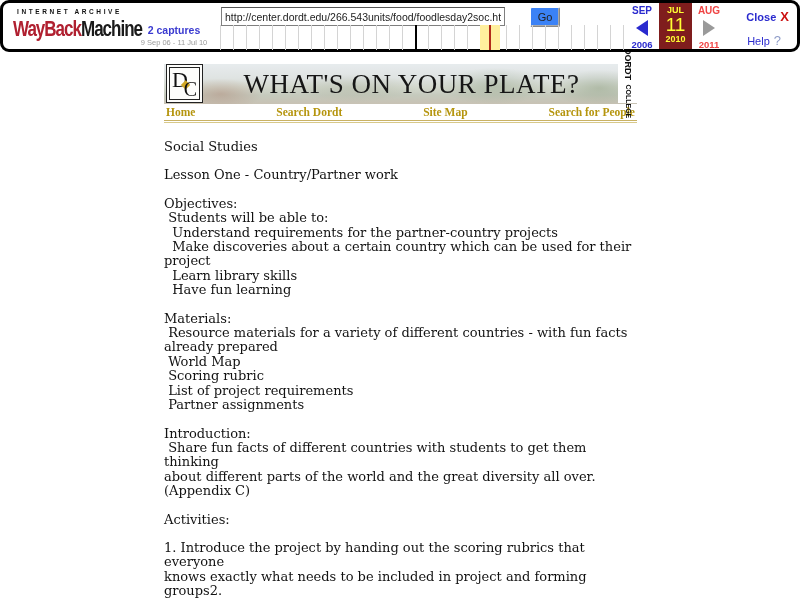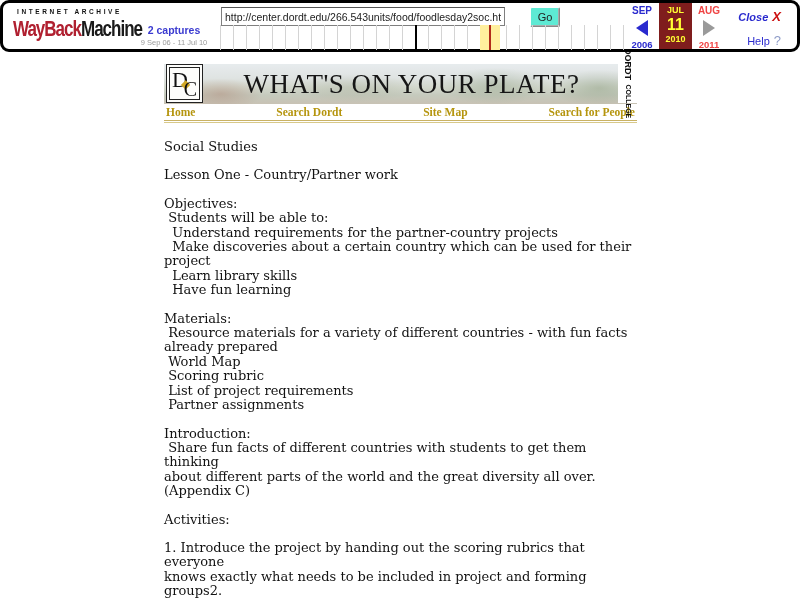--- a/index.html
+++ b/index.html
@@ -18,21 +18,21 @@
   .wb-logo-brand .blk { color:#1a1a1a; }
 
   .wb-captures { position:absolute; left:128px; top:21px; width:86px; text-align:center; }
   .wb-captures-count { color:#3a3ad0; font-weight:bold; font-size:10.5px; cursor:pointer; }
   .wb-captures-range { color:#9a9a9a; font-size:7.5px; margin-top:2px; white-space:nowrap; }
 
   .wb-url { position:absolute; left:218px; top:4px; width:284px; height:19px;
             border:1px solid #7f7f7f; border-top-color:#555; font-size:10.5px; padding:1px 3px;
             font-family:"Liberation Sans", sans-serif; color:#222; background:#fff; }
   .wb-go { position:absolute; left:527px; top:4px; width:30px; height:20px; font-size:11px;
-           background:#5eead4; border:1px solid #888; border-top-color:#fff; border-left-color:#fff;
+           background:#3b82f6; border:1px solid #888; border-top-color:#fff; border-left-color:#fff;
            box-shadow:inset -1px -1px 0 #aaa; border-radius:2px; color:#222; cursor:pointer; }
 
   .wb-timeline { position:absolute; left:205px; top:22px; width:418px; height:25px;
                  background:repeating-linear-gradient(90deg, transparent 0 12px, #d4d4d4 12px 13px);
                  cursor:pointer; }
   .wb-capture-line { position:absolute; left:412px; top:22px; width:2px; height:25px; background:#000; }
   .wb-highlight { position:absolute; left:477px; top:22px; width:20px; height:25px; background:#ffef9d; }
   .wb-highlight-line { position:absolute; left:486px; top:22px; width:2px; height:25px; background:#b22a1a; }
 
   .wb-col { position:absolute; top:2px; width:32px; text-align:center; }
@@ -42,25 +42,25 @@
   .wb-next { left:690px; color:#ef4444; }
   .arrow-left { width:0; height:0; margin:4px auto 0;
                 border-top:8px solid transparent; border-bottom:8px solid transparent;
                 border-right:12px solid #2a2ace; cursor:pointer; }
   .arrow-right { width:0; height:0; margin:4px auto 0;
                  border-top:8px solid transparent; border-bottom:8px solid transparent;
                  border-left:12px solid #9a9a9a; cursor:pointer; }
   .wb-current { position:absolute; left:656px; top:0; width:33px; height:46px; background:#7f1d1d;
                 color:#ffff33; text-align:center; padding-top:2px; }
   .wb-current .m { font-size:9px; font-weight:bold; }
-  .wb-current .d { font-size:16px; font-weight:bold; line-height:19px; }
+  .wb-current .d { font-size:19px; font-weight:normal; line-height:19px; }
   .wb-current .y { font-size:9px; font-weight:bold; }
 
-  .wb-close { position:absolute; right:16px; top:6px; font-size:11px; font-weight:bold;
-              color:#2a2ace; cursor:pointer; white-space:nowrap;font-style:italic; }
+  .wb-close { position:absolute; right:8px; top:6px; font-size:11px; font-weight:bold;
+              color:#2a2ace; cursor:pointer; white-space:nowrap; }
   .wb-close .x { color:#cc1111; font-size:13px; margin-left:4px; }
   .wb-help { position:absolute; right:16px; top:30px; font-size:11px; font-weight:normal;
              color:#2a2ace; cursor:pointer; white-space:nowrap; }
   .wb-help .q { color:#8e9cc8; font-size:13px; margin-left:4px; }
 
   
   .page { position:absolute; left:164px; top:64px; width:473px; }
 
   .banner { position:relative; width:473px; height:40px;
             background:

